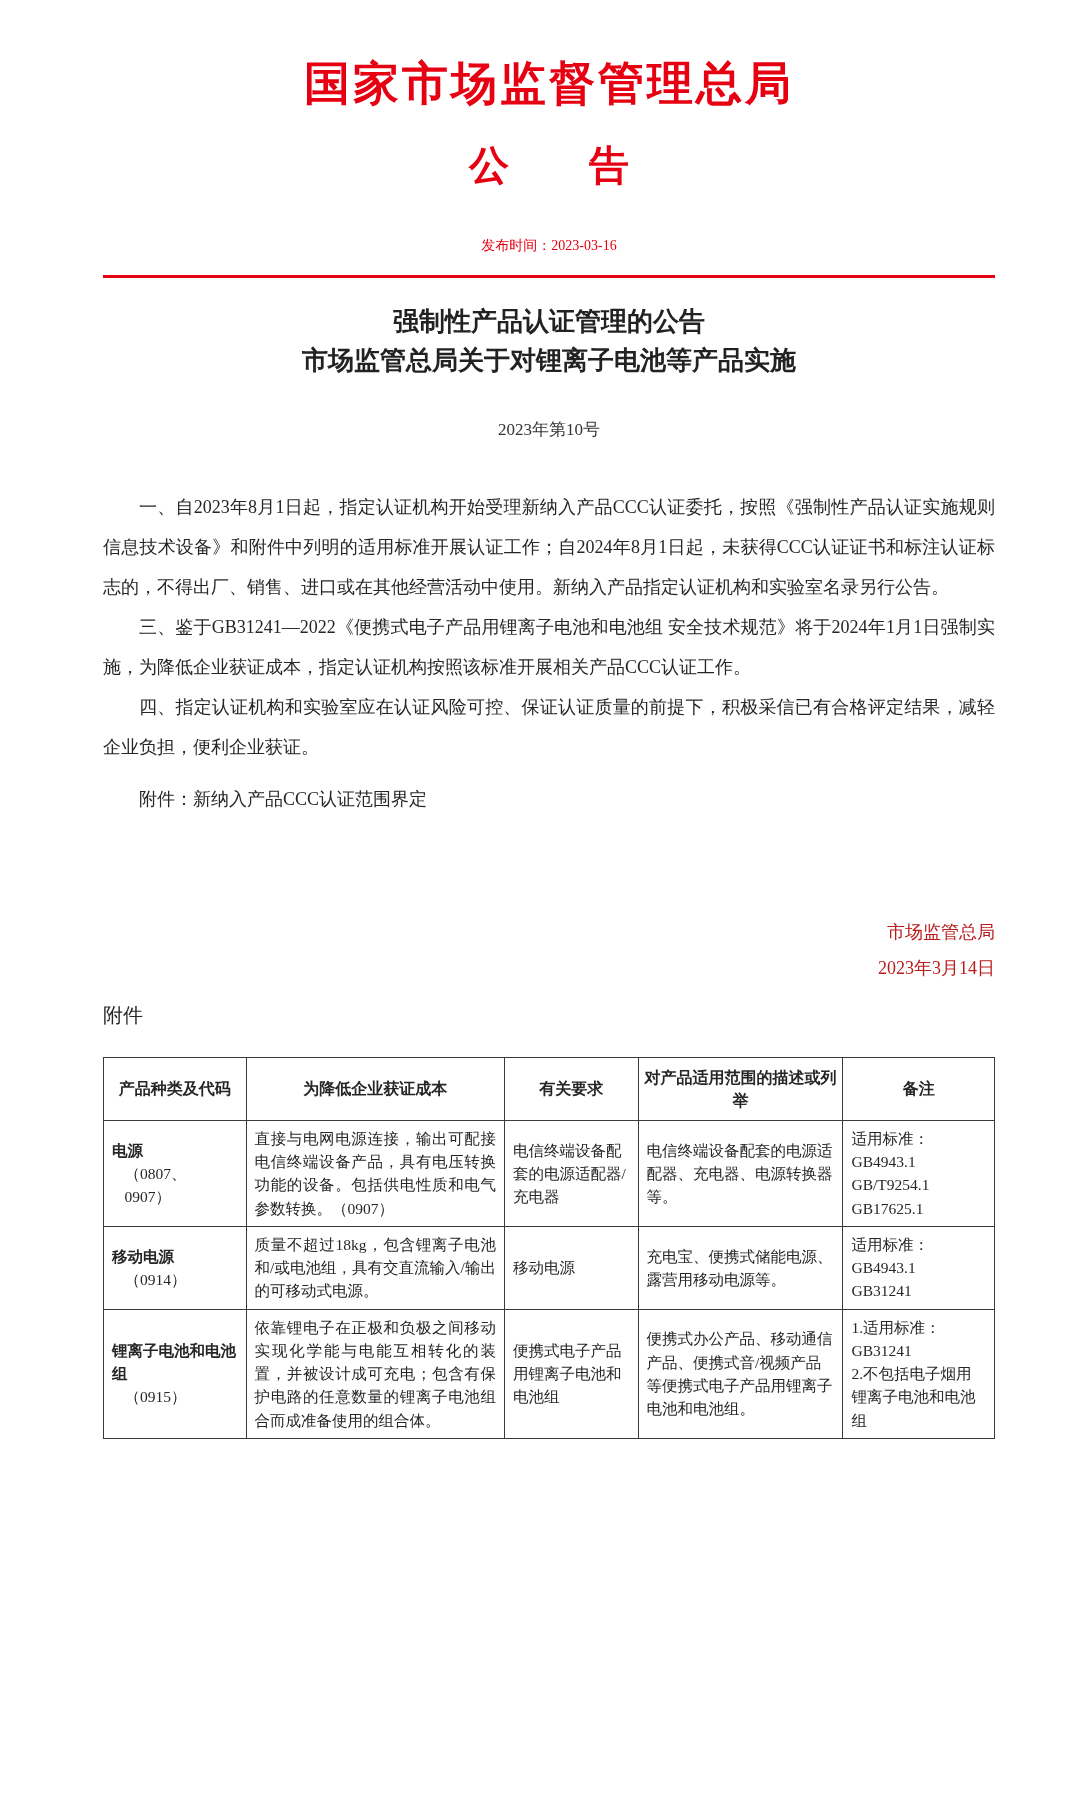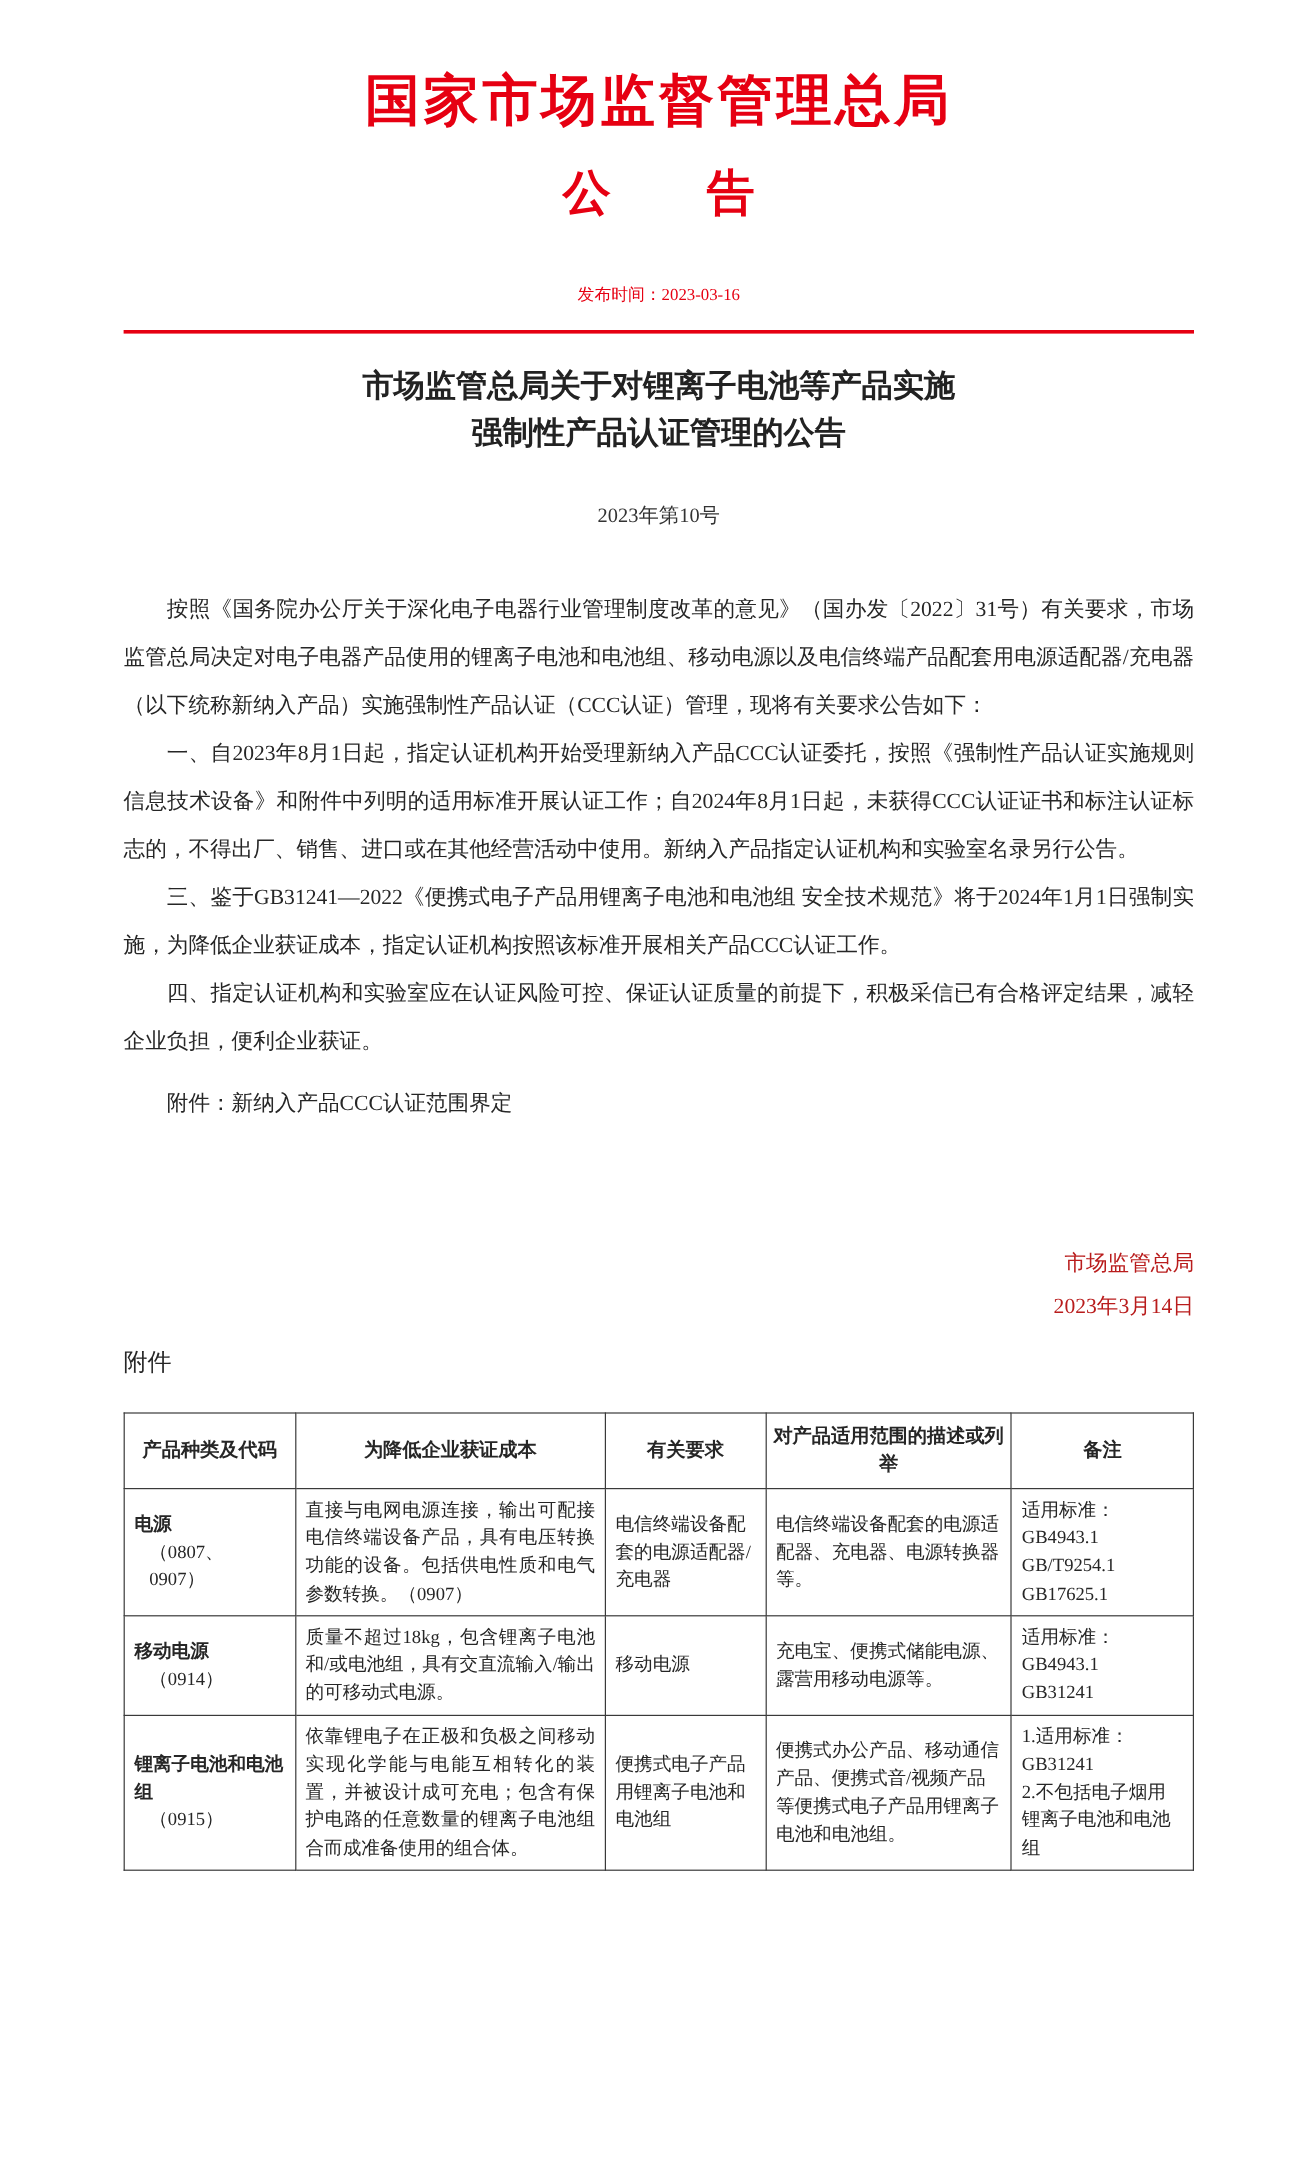--- a/index.html
+++ b/index.html
@@ -11,21 +11,21 @@
     box-sizing:border-box;
   }
   .page{padding:58px 85px 20px 85px;margin-left:18px;}
   .agency-title{
     text-align:center;color:#e60012;
     font-family:"Liberation Sans","DejaVu Sans",sans-serif;
     font-weight:bold;font-size:46px;letter-spacing:3px;line-height:1.1;
   }
   .notice-type{
     text-align:center;color:#e60012;
-    font-family:Liberation Mono, monospace;
+    font-family:Liberation Sans, sans-serif;
     font-weight:bold;font-size:40px;margin-top:34px;line-height:1.1;
   }
   .publish-date{
     text-align:center;color:#e60012;
     font-size:14px;margin-top:50px;
     font-family:"Liberation Serif","DejaVu Serif",serif;
   }
   .red-rule{height:3px;background:#e60012;border:none;margin:20px 0 0 0;}
   .doc-title{
     text-align:center;font-weight:bold;color:#222222;
@@ -69,28 +69,27 @@
 
   <div class="agency-title">国家市场监督管理总局</div>
 
   <div class="notice-type">公　　告</div>
 
   <div class="publish-date">发布时间：2023-03-16</div>
 
   <hr class="red-rule">
 
   <div class="doc-title">
+    <div>强制性产品认证管理的公告</div>
     <div>市场监管总局关于对锂离子电池等产品实施</div>
-    <div>强制性产品认证管理的公告</div>
   </div>
 
   <div class="doc-number">2023年第10号</div>
 
   <div class="body-text">
-    <p>按照《国务院办公厅关于深化电子电器行业管理制度改革的意见》（国办发〔2022〕31号）有关要求，市场监管总局决定对电子电器产品使用的锂离子电池和电池组、移动电源以及电信终端产品配套用电源适配器/充电器（以下统称新纳入产品）实施强制性产品认证（CCC认证）管理，现将有关要求公告如下：</p>
     <p>一、自2023年8月1日起，指定认证机构开始受理新纳入产品CCC认证委托，按照《强制性产品认证实施规则 信息技术设备》和附件中列明的适用标准开展认证工作；自2024年8月1日起，未获得CCC认证证书和标注认证标志的，不得出厂、销售、进口或在其他经营活动中使用。新纳入产品指定认证机构和实验室名录另行公告。</p>
     <p>三、鉴于GB31241—2022《便携式电子产品用锂离子电池和电池组 安全技术规范》将于2024年1月1日强制实施，为降低企业获证成本，指定认证机构按照该标准开展相关产品CCC认证工作。</p>
     <p>四、指定认证机构和实验室应在认证风险可控、保证认证质量的前提下，积极采信已有合格评定结果，减轻企业负担，便利企业获证。</p>
   </div>
 
   <div class="attachment-note">附件：新纳入产品CCC认证范围界定</div>
 
   <div class="signature">
     <div>市场监管总局</div>
     <div>2023年3月14日</div>

